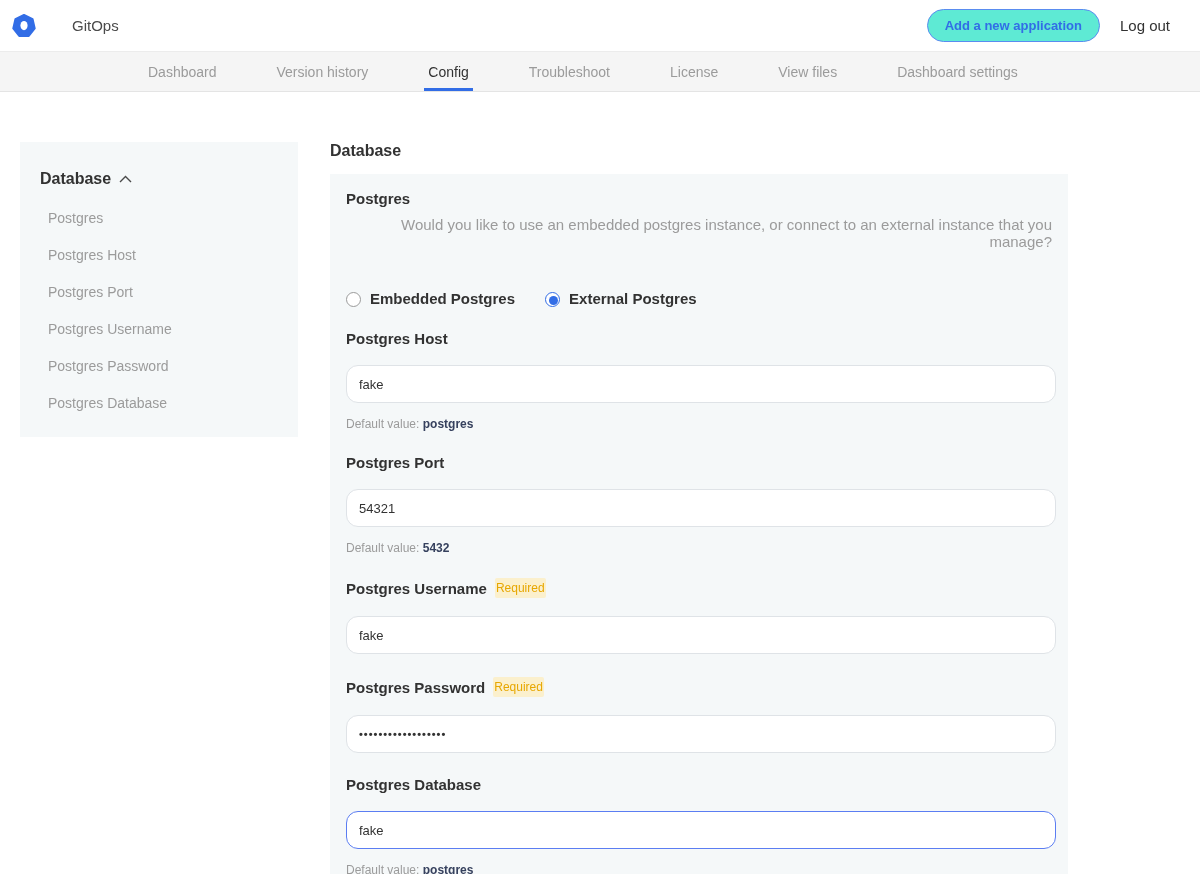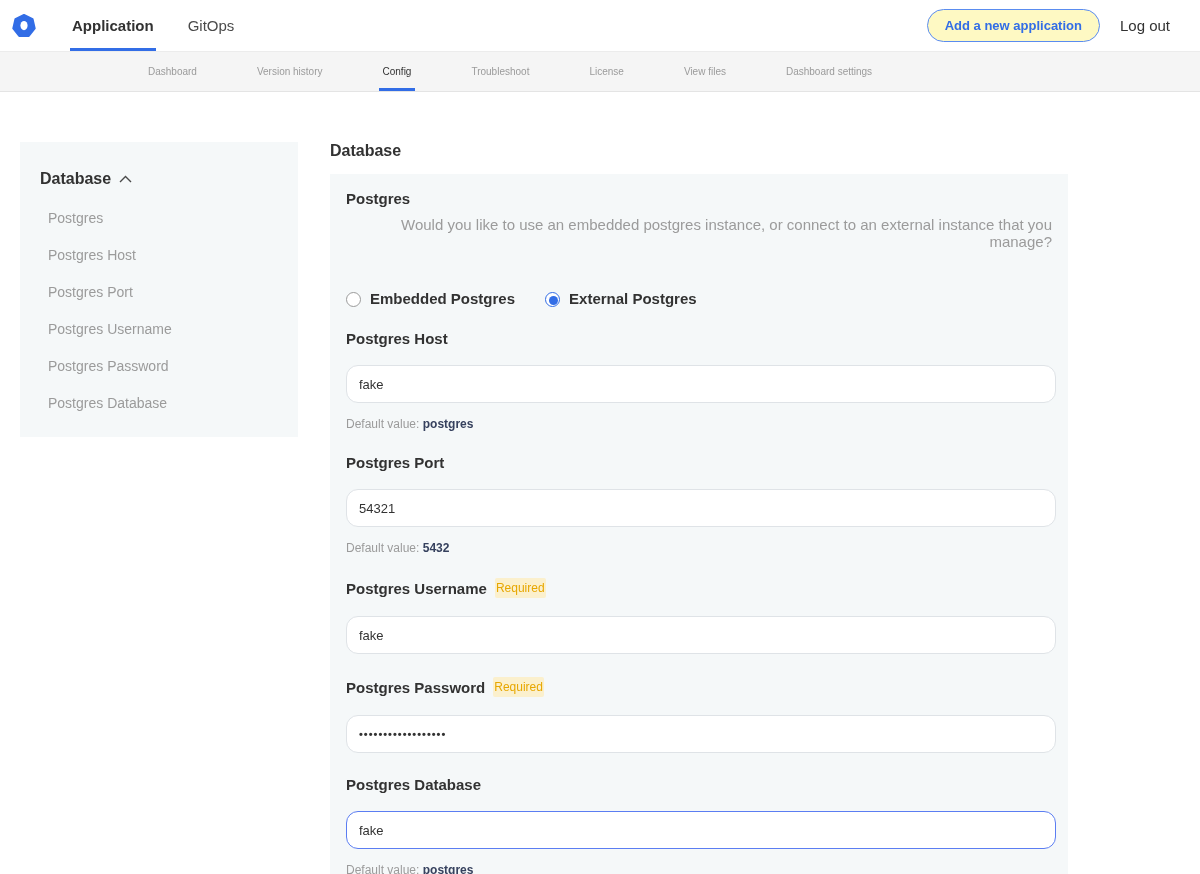--- a/index.html
+++ b/index.html
@@ -10,29 +10,29 @@
   .top-nav { height:51px; display:flex; align-items:center; padding:0 14px 0 10px;
     background:#ffffff; position:relative; }
   .logo { width:24px; height:24px; margin-left:2px; flex:0 0 auto; }
   .top-tabs { display:flex; margin-left:34px; height:100%; }
   .top-tab { display:flex; align-items:center; height:100%; padding:0 2px; margin-right:30px;
     font-size:15px; font-weight:700; color:#323232; position:relative; cursor:pointer; }
   .top-tab.inactive { font-weight:400; color:#4a4a4a; }
   .top-tab.active::after { content:""; position:absolute; left:0; right:0; bottom:0;
     height:3px; background:#326de6; }
   .top-right { margin-left:auto; display:flex; align-items:center; }
-  .add-app-btn { border:1px solid #5a8cf0; color:#326de6; background:#fef9c3;
+  .add-app-btn { border:1px solid #5a8cf0; color:#326de6; background:#5eead4;
     border-radius:17px; padding:8px 17px; font-size:13px; font-weight:700; cursor:pointer;
     font-family:"Liberation Sans", sans-serif; }
   .logout { margin-left:20px; margin-right:16px; font-size:15px; color:#323232; cursor:pointer; }
 
   
   .sub-nav { height:41px; background:#f5f5f5; border-top:1px solid #ececec;
     border-bottom:1px solid #e4e4e4; display:flex; align-items:stretch; padding-left:148px; }
-  .sub-tab { display:flex; align-items:center; margin-right:60px; font-size:10px;
+  .sub-tab { display:flex; align-items:center; margin-right:60px; font-size:14px;
     color:#9b9b9b; cursor:pointer; position:relative; }
   .sub-tab.active { color:#323232; font-weight:400; }
   .sub-tab.active::after { content:""; position:absolute; left:-4px; right:-4px; bottom:0;
     height:3px; background:#326de6; }
 
   
   .content-row { display:flex; align-items:flex-start; padding:50px 0 0 20px; }
 
   .sidebar { width:278px; background:#f5f8f9; padding:28px 20px 26px 20px; }
   .sidebar-group-title { font-size:16px; font-weight:700; color:#323232; display:flex;
@@ -73,21 +73,20 @@
 </style>
 </head>
 <body>
 
 <header class="top-nav">
   <svg class="logo" viewBox="0 0 24 24">
     <polygon points="12,1 20.6,5.14 22.72,14.45 16.78,21.91 7.22,21.91 1.28,14.45 3.4,5.14" fill="#326de6" stroke="#326de6" stroke-width="2" stroke-linejoin="round"></polygon>
     <ellipse cx="12" cy="11.6" rx="3.6" ry="4.6" fill="#ffffff"></ellipse>
   </svg>
   <nav class="top-tabs">
-    <div class="top-tab active">Application</div>
     <div class="top-tab inactive">GitOps</div>
   </nav>
   <div class="top-right">
     <button class="add-app-btn">Add a new application</button>
     <span class="logout">Log out</span>
   </div>
 </header>
 
 <nav class="sub-nav">
   <div class="sub-tab">Dashboard</div>

